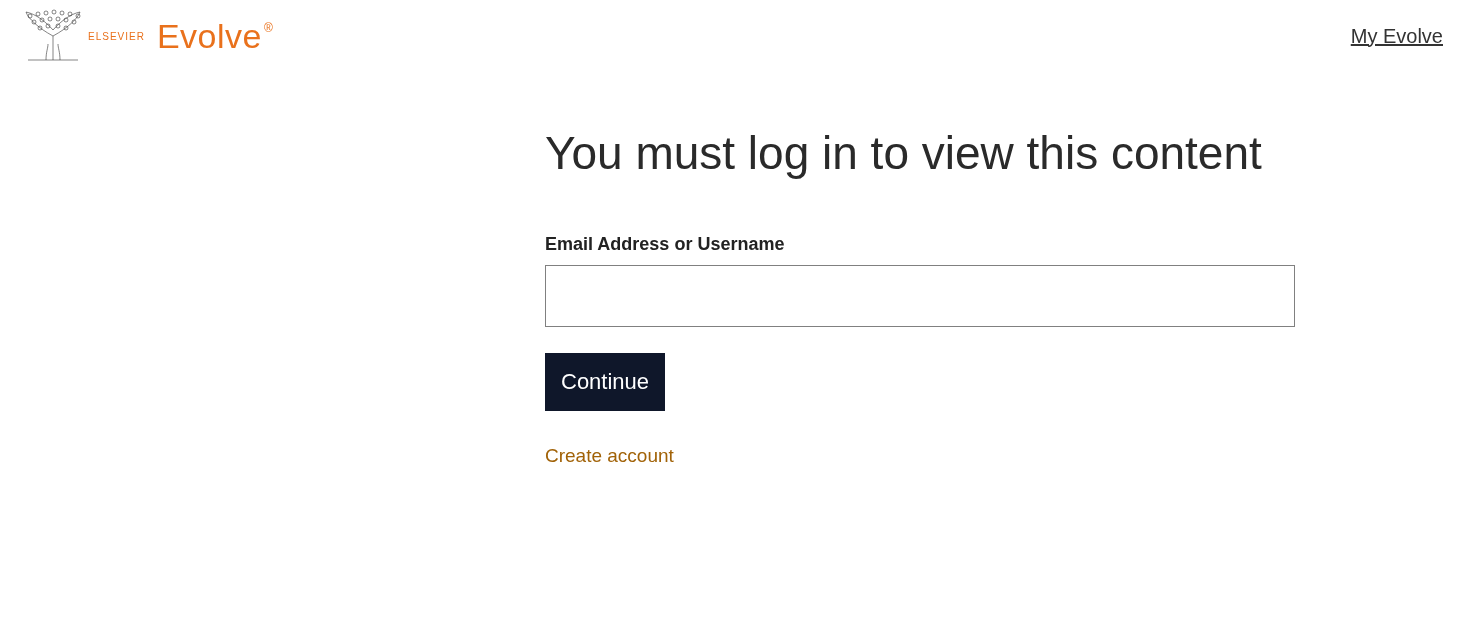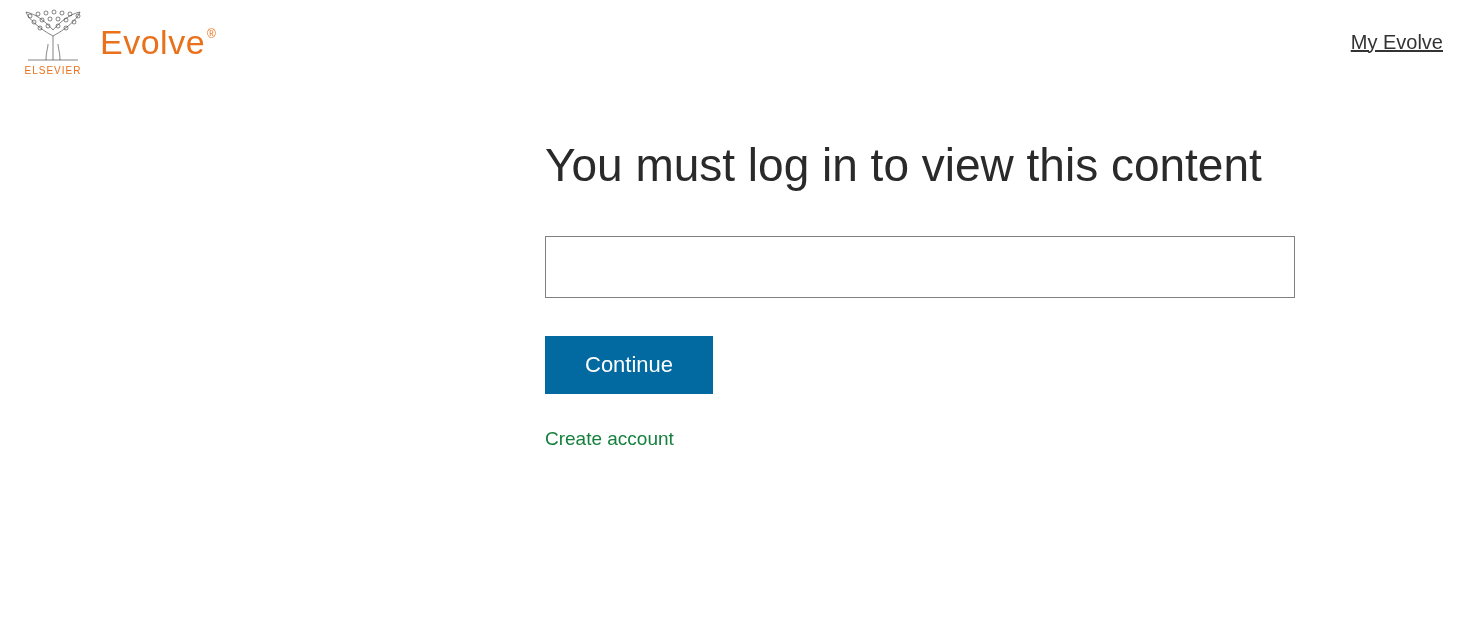--- a/index.html
+++ b/index.html
@@ -15,21 +15,21 @@
       justify-content: space-between;
       padding: 8px 18px 8px 18px;
     }
     .brand {
       display: flex;
       align-items: center;
       gap: 12px;
     }
     .elsevier-logo {
       display: flex;
-      flex-direction: column;
+      flex-direction: row;
       align-items: center;
       line-height: 1;
     }
     .elsevier-logo svg { display: block; }
     .elsevier-label {
       font-size: 10px;
       letter-spacing: 1px;
       color: #e9711c;
       margin-top: 2px;
       font-weight: 500;
@@ -58,54 +58,54 @@
     .main {
       width: 750px;
       margin-left: 545px;
       margin-top: 50px;
     }
     .page-title {
       font-size: 46px;
       font-weight: 400;
       color: #2a2a2a;
       line-height: 1.35;
-      margin-bottom: 40px;
+      margin-bottom: 50px;
     }
     .field-label {
       font-size: 18px;
       font-weight: 600;
       color: #222;
       margin-bottom: 10px;
       display: block;
     }
     .text-input {
       width: 100%;
       height: 62px;
       border: 1px solid #808080;
       font-size: 18px;
       padding: 0 12px;
       outline: none;
       background: #fff;
     }
     .continue-btn {
-      margin-top: 38px;
-      background: #0369a1;
+      margin-top: 26px;
+      background: #0f172a;
       color: #fff;
       border: none;
       font-size: 22px;
-      padding: 16px 40px;
+      padding: 16px 16px;
       cursor: pointer;
       font-family: inherit;
     }
     .links {
       margin-top: 34px;
     }
     .links a {
       display: block;
-      color: #15803d;
+      color: #a16207;
       font-size: 19px;
       text-decoration: none;
       margin-bottom: 8px;
       cursor: pointer;
     }
   </style>
 </head>
 <body>
 
 <div class="header">
@@ -143,20 +143,21 @@
     <div class="evolve-word">
       <span>Evolve</span><span class="reg">®</span>
     </div>
   </div>
   <div class="my-evolve">My Evolve</div>
 </div>
 
 <div class="main">
   <h1 class="page-title">You must log in to view this content</h1>
 
+  <label class="field-label">Email Address or Username</label>
   <input type="text" class="text-input" value="" style="">
 
   <div>
     <button class="continue-btn">Continue</button>
   </div>
 
   <div class="links">
     <a>Create account</a>
   </div>
 </div>

